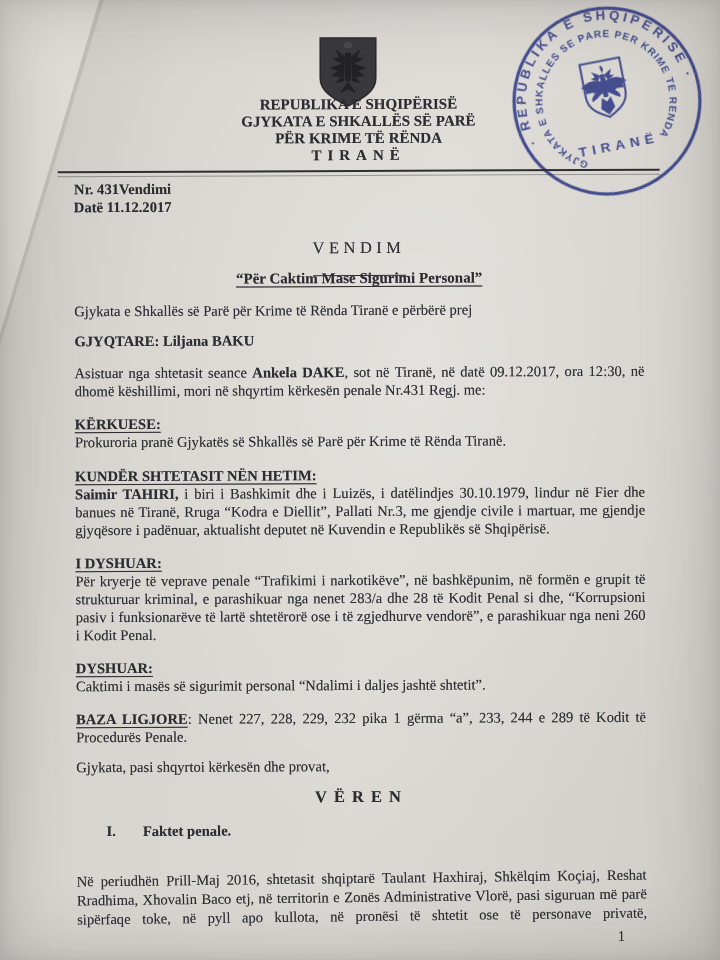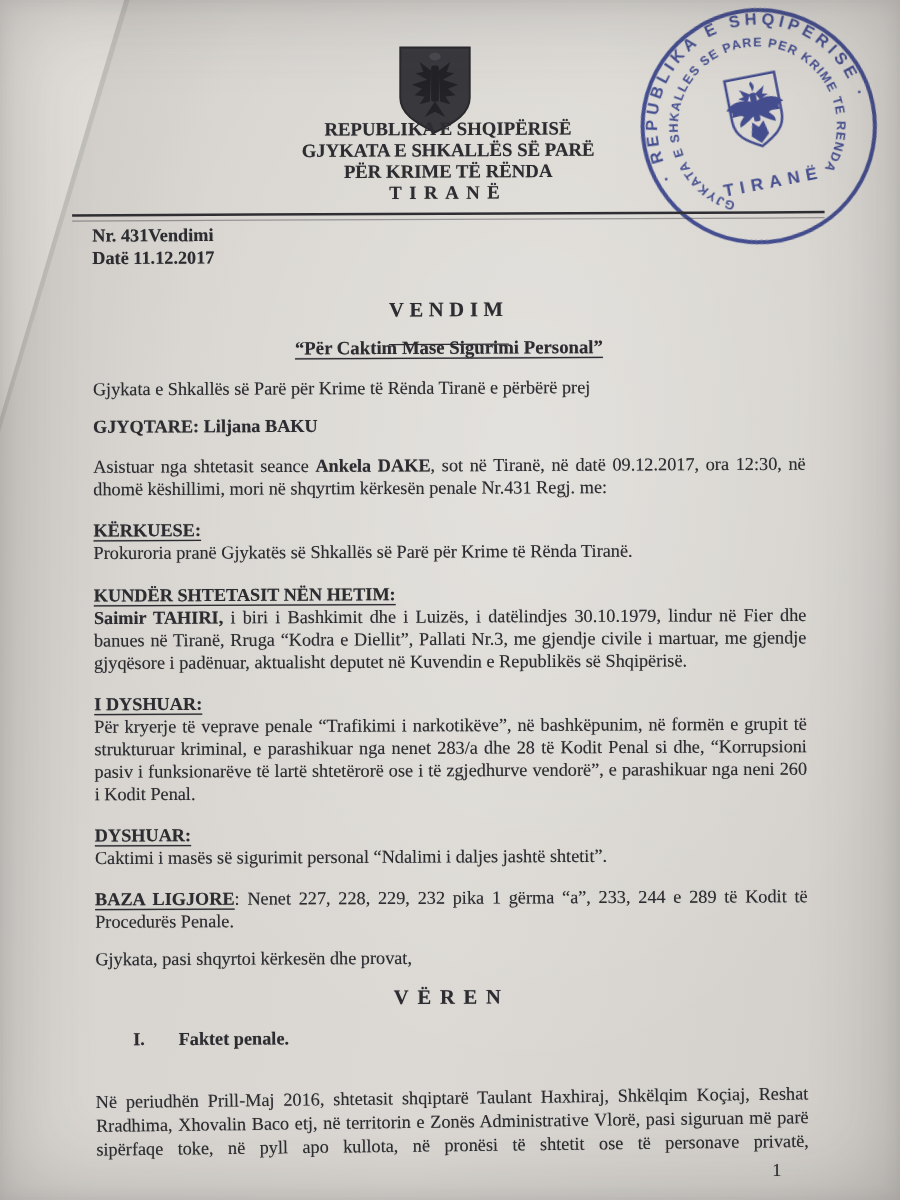--- a/index.html
+++ b/index.html
@@ -45,23 +45,23 @@
   }
   .b{font-weight:bold;}
   .u{text-decoration:underline;text-decoration-thickness:1.4px;text-underline-offset:2.5px;}
   .center{text-align:center;}
   .j{text-align:justify;}
   p{margin:0;}
   .hdr{margin-top:96px;text-align:center;font-weight:bold;font-size:15px;line-height:17px;}
   .tirane{letter-spacing:6px;}
   .rule{margin:6px -16px 0 -16px;height:3px;border-top:2.5px solid #2e2e33;border-bottom:1px solid rgba(46,46,51,.4);}
   .refs{margin-top:4px;display:flex;justify-content:space-between;font-weight:bold;line-height:17.5px;}
-  .refs .right{text-align:left;}
+  .refs .right{text-align:center;}
   .title-wrap{margin-top:24px;}
-  .title{font-size:16.5px;font-weight:bold;letter-spacing:4.5px;border-bottom:1.7px solid #2c2c31;padding-bottom:18px;}
+  .title{font-size:16.5px;font-weight:normal;letter-spacing:4.5px;border-bottom:1.7px solid #2c2c31;padding-bottom:18px;}
   .subtitle-wrap{margin-top:12px;}
   .subtitle{font-size:15px;font-weight:bold;}
   .m-intro{margin-top:14px;}
   .m-judge{margin-top:12px;}
   .m-secr{margin-top:14px;}
   .m-h1{margin-top:15px;}
   .m-h2{margin-top:16px;}
   .veren{margin-top:13px;font-size:16.5px;font-weight:bold;letter-spacing:7px;}
   .m-trans{margin-top:12px;}
   .section{margin-top:15px;padding-left:30px;font-weight:bold;}

